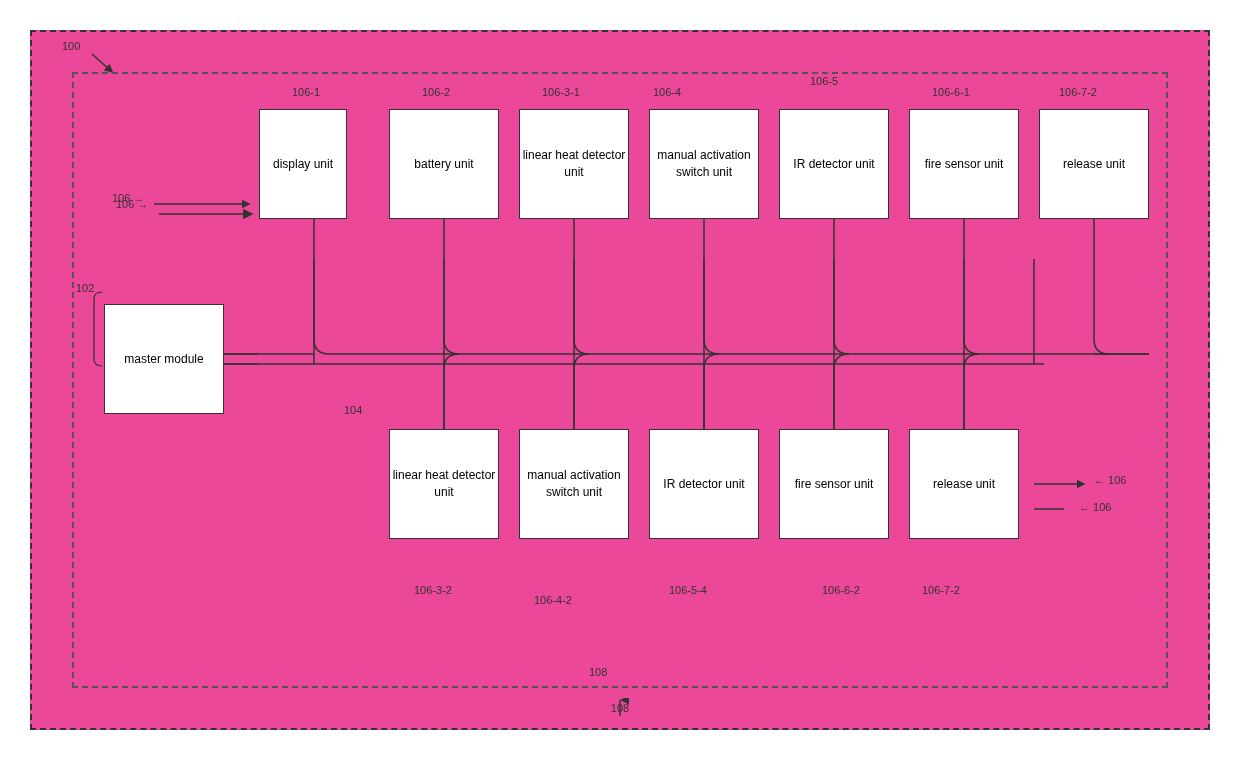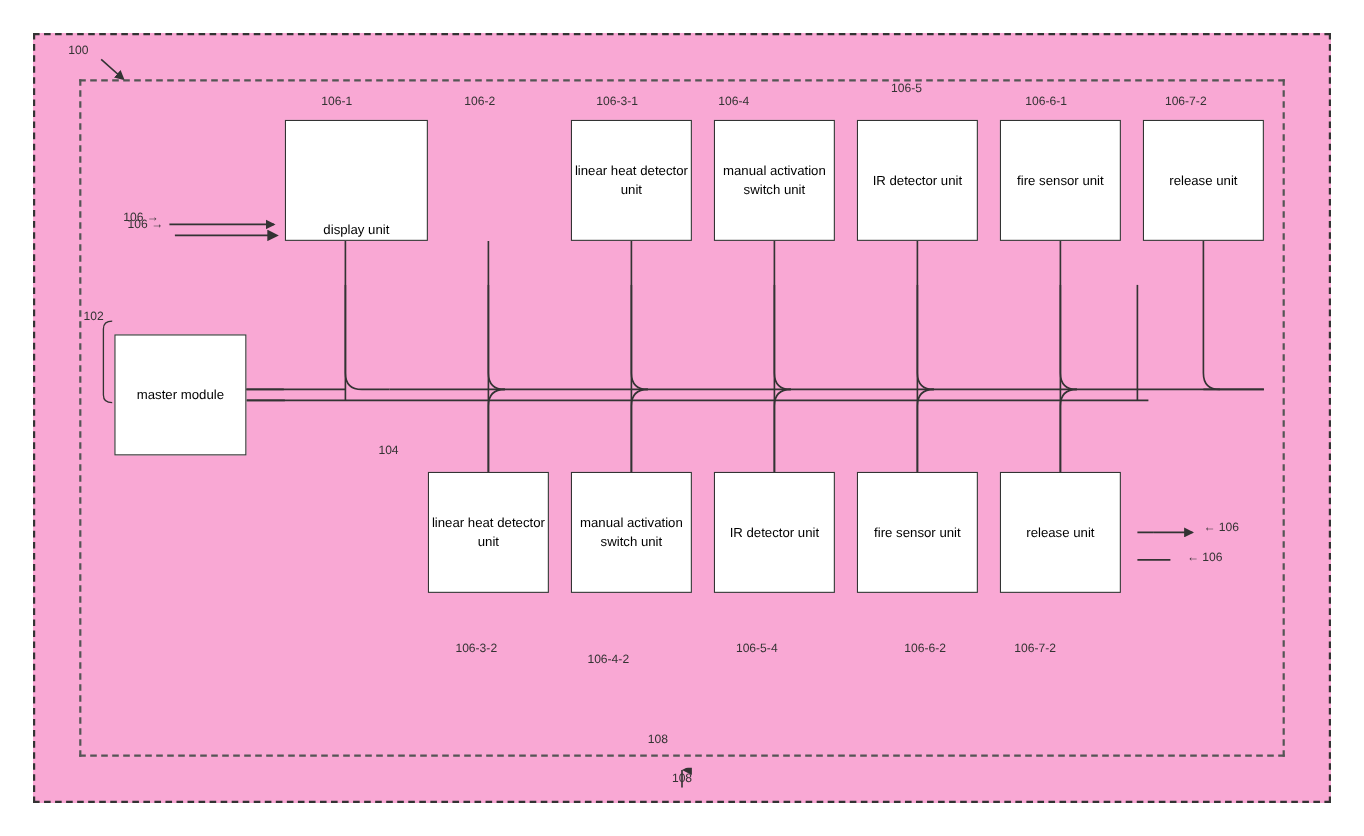--- a/index.html
+++ b/index.html
@@ -11,21 +11,21 @@
       overflow: hidden;
       display: flex;
       align-items: center;
       justify-content: center;
     }
     .diagram-outer {
       width: 1180px;
       height: 700px;
       border: 2px dashed #333;
       position: relative;
-      background: #f9a8d4;
+      background: #ec4899;
     }
     .diagram-inner {
       position: absolute;
       top: 40px;
       left: 40px;
       right: 40px;
       bottom: 40px;
       border: 2px dashed #555;
     }
     .unit-box {
@@ -151,24 +151,27 @@
     <span class="label-text" style="top:510px; left:848px;">106-7-2</span>
 
     <span class="label-text" style="top:427px; left:1005px;">← 106</span>
 
     <span class="label-text" style="bottom:8px; left:48%; transform:translateX(-50%);">108</span>
 
     <div class="unit-box" style="left:30px; top:230px; width:120px; height:110px;">
       <span>master module</span>
     </div>
 
-    <div class="unit-box" style="left:185px; top:35px; width:130px; height:110px;align-items:flex-end;">
+    <div class="unit-box" style="left:185px; top:35px; width:88px; height:110px;">
       <span>display unit</span>
     </div>
 
+    <div class="unit-box" style="left:315px; top:35px; width:110px; height:110px;">
+      <span>battery unit</span>
+    </div>
 
     <div class="unit-box" style="left:445px; top:35px; width:110px; height:110px;">
       <span>linear heat detector unit</span>
     </div>
 
     <div class="unit-box" style="left:575px; top:35px; width:110px; height:110px;">
       <span>manual activation switch unit</span>
     </div>
 
     <div class="unit-box" style="left:705px; top:35px; width:110px; height:110px;">

